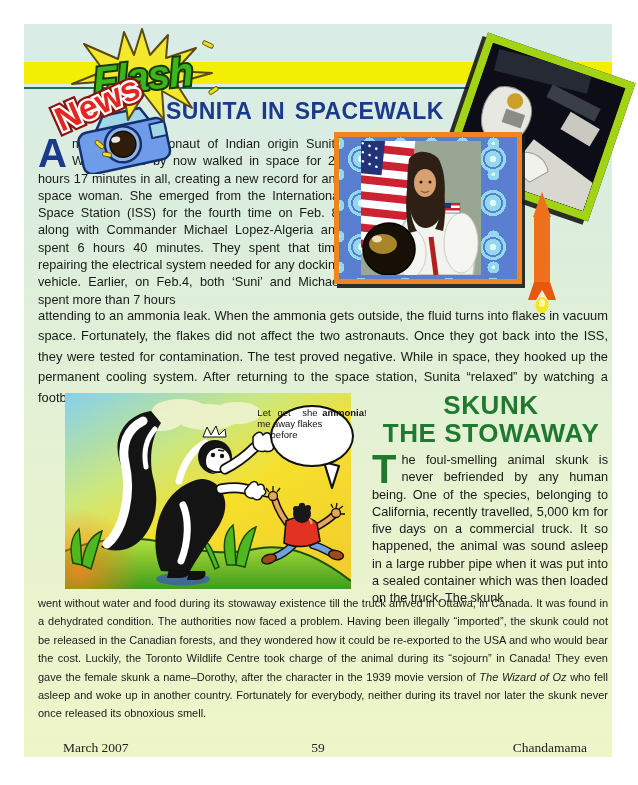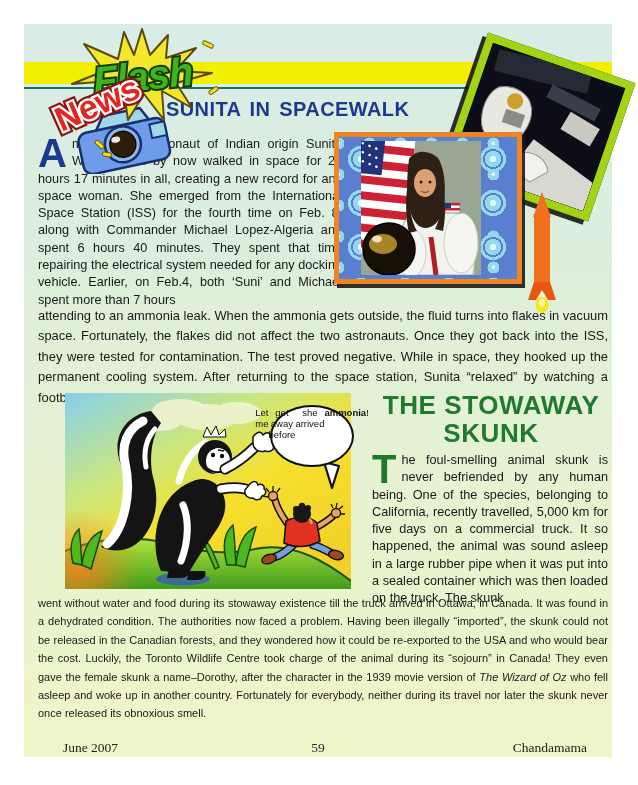--- a/index.html
+++ b/index.html
@@ -11,21 +11,21 @@
   .band{position:absolute;left:0;top:38px;width:588px;height:22px;background:#f2ee04;z-index:1;}
   .rule{position:absolute;left:0;top:63px;width:588px;height:2px;background:#1f6f60;z-index:1;}
 
   
   .star-svg{position:absolute;left:42px;top:4px;z-index:4;}
   .news-svg{position:absolute;left:4px;top:38px;z-index:5;}
   .camera-svg{position:absolute;left:42px;top:78px;z-index:3;}
   .spark{position:absolute;background:#f2e020;border:1px solid #6a5a10;z-index:4;border-radius:2px;}
 
   .title1{position:absolute;left:142px;top:74px;width:330px;z-index:2;
-          font-size:20px;font-weight:bold;letter-spacing:.4px;word-spacing:3px;color:#1b3a8e;}
+          font-size:23px;font-weight:bold;letter-spacing:.4px;word-spacing:3px;color:#1b3a8e;}
 
   .bodytext{color:#191919;text-align:justify;z-index:2;}
   .a1-narrow{position:absolute;left:14px;top:112px;width:304px;font-size:12.7px;line-height:17.3px;}
   .a1-wide{position:absolute;left:14px;top:282px;width:570px;font-size:12.9px;line-height:20.4px;}
   .a2-narrow{position:absolute;left:348px;top:428px;width:236px;font-size:12.7px;line-height:17.3px;}
   .a2-wide{position:absolute;left:14px;top:570px;width:570px;font-size:11px;line-height:18.4px;}
 
   .dropcap{float:left;font-weight:bold;font-size:40px;line-height:31px;margin:2px 5px 0 0;}
   .dc-blue{color:#1b3a8e;}
   .dc-green{color:#1f7a30;}
@@ -168,22 +168,22 @@
   <svg class="rocket-svg" width="40" height="126" viewBox="0 0 40 126">
     <path d="M20,2 L11,27 L29,27 Z" fill="#f0701c"></path>
     <rect x="12" y="24" width="16" height="70" fill="#f0701c"></rect>
     <path d="M12,92 L6,110 L34,110 L28,92 Z" fill="#e8570e"></path>
     <path d="M14,110 L20,100 L26,110 Z" fill="#f6f0e4"></path>
     <ellipse cx="20" cy="115" rx="6.5" ry="8" fill="#f6e61e"></ellipse>
     <ellipse cx="20" cy="113" rx="3" ry="4" fill="#fdf7b0"></ellipse>
   </svg>
 
   <div class="title2">
+    <div>SKUNK</div>
     <div>THE STOWAWAY</div>
-    <div>SKUNK</div>
   </div>
 
   <svg class="cartoon" width="286" height="196" viewBox="0 0 286 196">
     <defs>
       <linearGradient id="sky" x1="0" y1="0" x2="0.8" y2="1">
         <stop offset="0" stop-color="#86d0ee"></stop>
           <stop offset="0.35" stop-color="#cbe77e"></stop>
         <stop offset="0.6" stop-color="#f6e02c"></stop>
           <stop offset="1" stop-color="#f2cf2a"></stop>
       </linearGradient>
@@ -263,30 +263,30 @@
       <path d="M244,126 a4,4 0 0 1 2,5" stroke="#e8a360" stroke-width="2.5" fill="none"></path>
     </g>
   </svg>
 
   <svg class="bubble-tail" width="20" height="30" viewBox="0 0 20 30">
     <path d="M2,2 L17,6 L10,28 Z" fill="#ffffff" stroke="#111" stroke-width="2.2" stroke-linejoin="round"></path>
   </svg>
   <div class="bubble">
     <div>Let me</div>
     <div>get away before</div>
-    <div>she arrived</div>
+    <div>she flakes</div>
     <div><b>ammonia</b><span>!</span></div>
   </div>
 
   <div class="bodytext a2-narrow">
     <span class="dropcap dc-green">T</span><span>he foul-smelling animal skunk is never befriended by any human being. One of the species, belonging to California, recently travelled, 5,000 km for five days on a commercial truck. It so happened, the animal was sound asleep in a large rubber pipe when it was put into a sealed container which was then loaded on the truck. The skunk</span>
   </div>
   <div class="bodytext a2-wide">
     <span>went without water and food during its stowaway existence till the truck arrived in Ottawa, in Canada. It was found in a dehydrated condition. The authorities now faced a problem. Having been illegally “imported”, the skunk could not be released in the Canadian forests, and they wondered how it could be re-exported to the USA and who would bear the cost. Luckily, the Toronto Wildlife Centre took charge of the animal during its “sojourn” in Canada! They even gave the female skunk a name–Dorothy, after the character in the 1939 movie version of </span><i>The Wizard of Oz</i><span> who fell asleep and woke up in another country. Fortunately for everybody, neither during its travel nor later the skunk never once released its obnoxious smell.</span>
   </div>
 
   <div class="footer">
-    <span class="f-date">June 2007</span>
+    <span class="f-date">March 2007</span>
     <span class="f-num">59</span>
     <span class="f-mag">Chandamama</span>
   </div>
 
 </div>
 
 </body></html>

